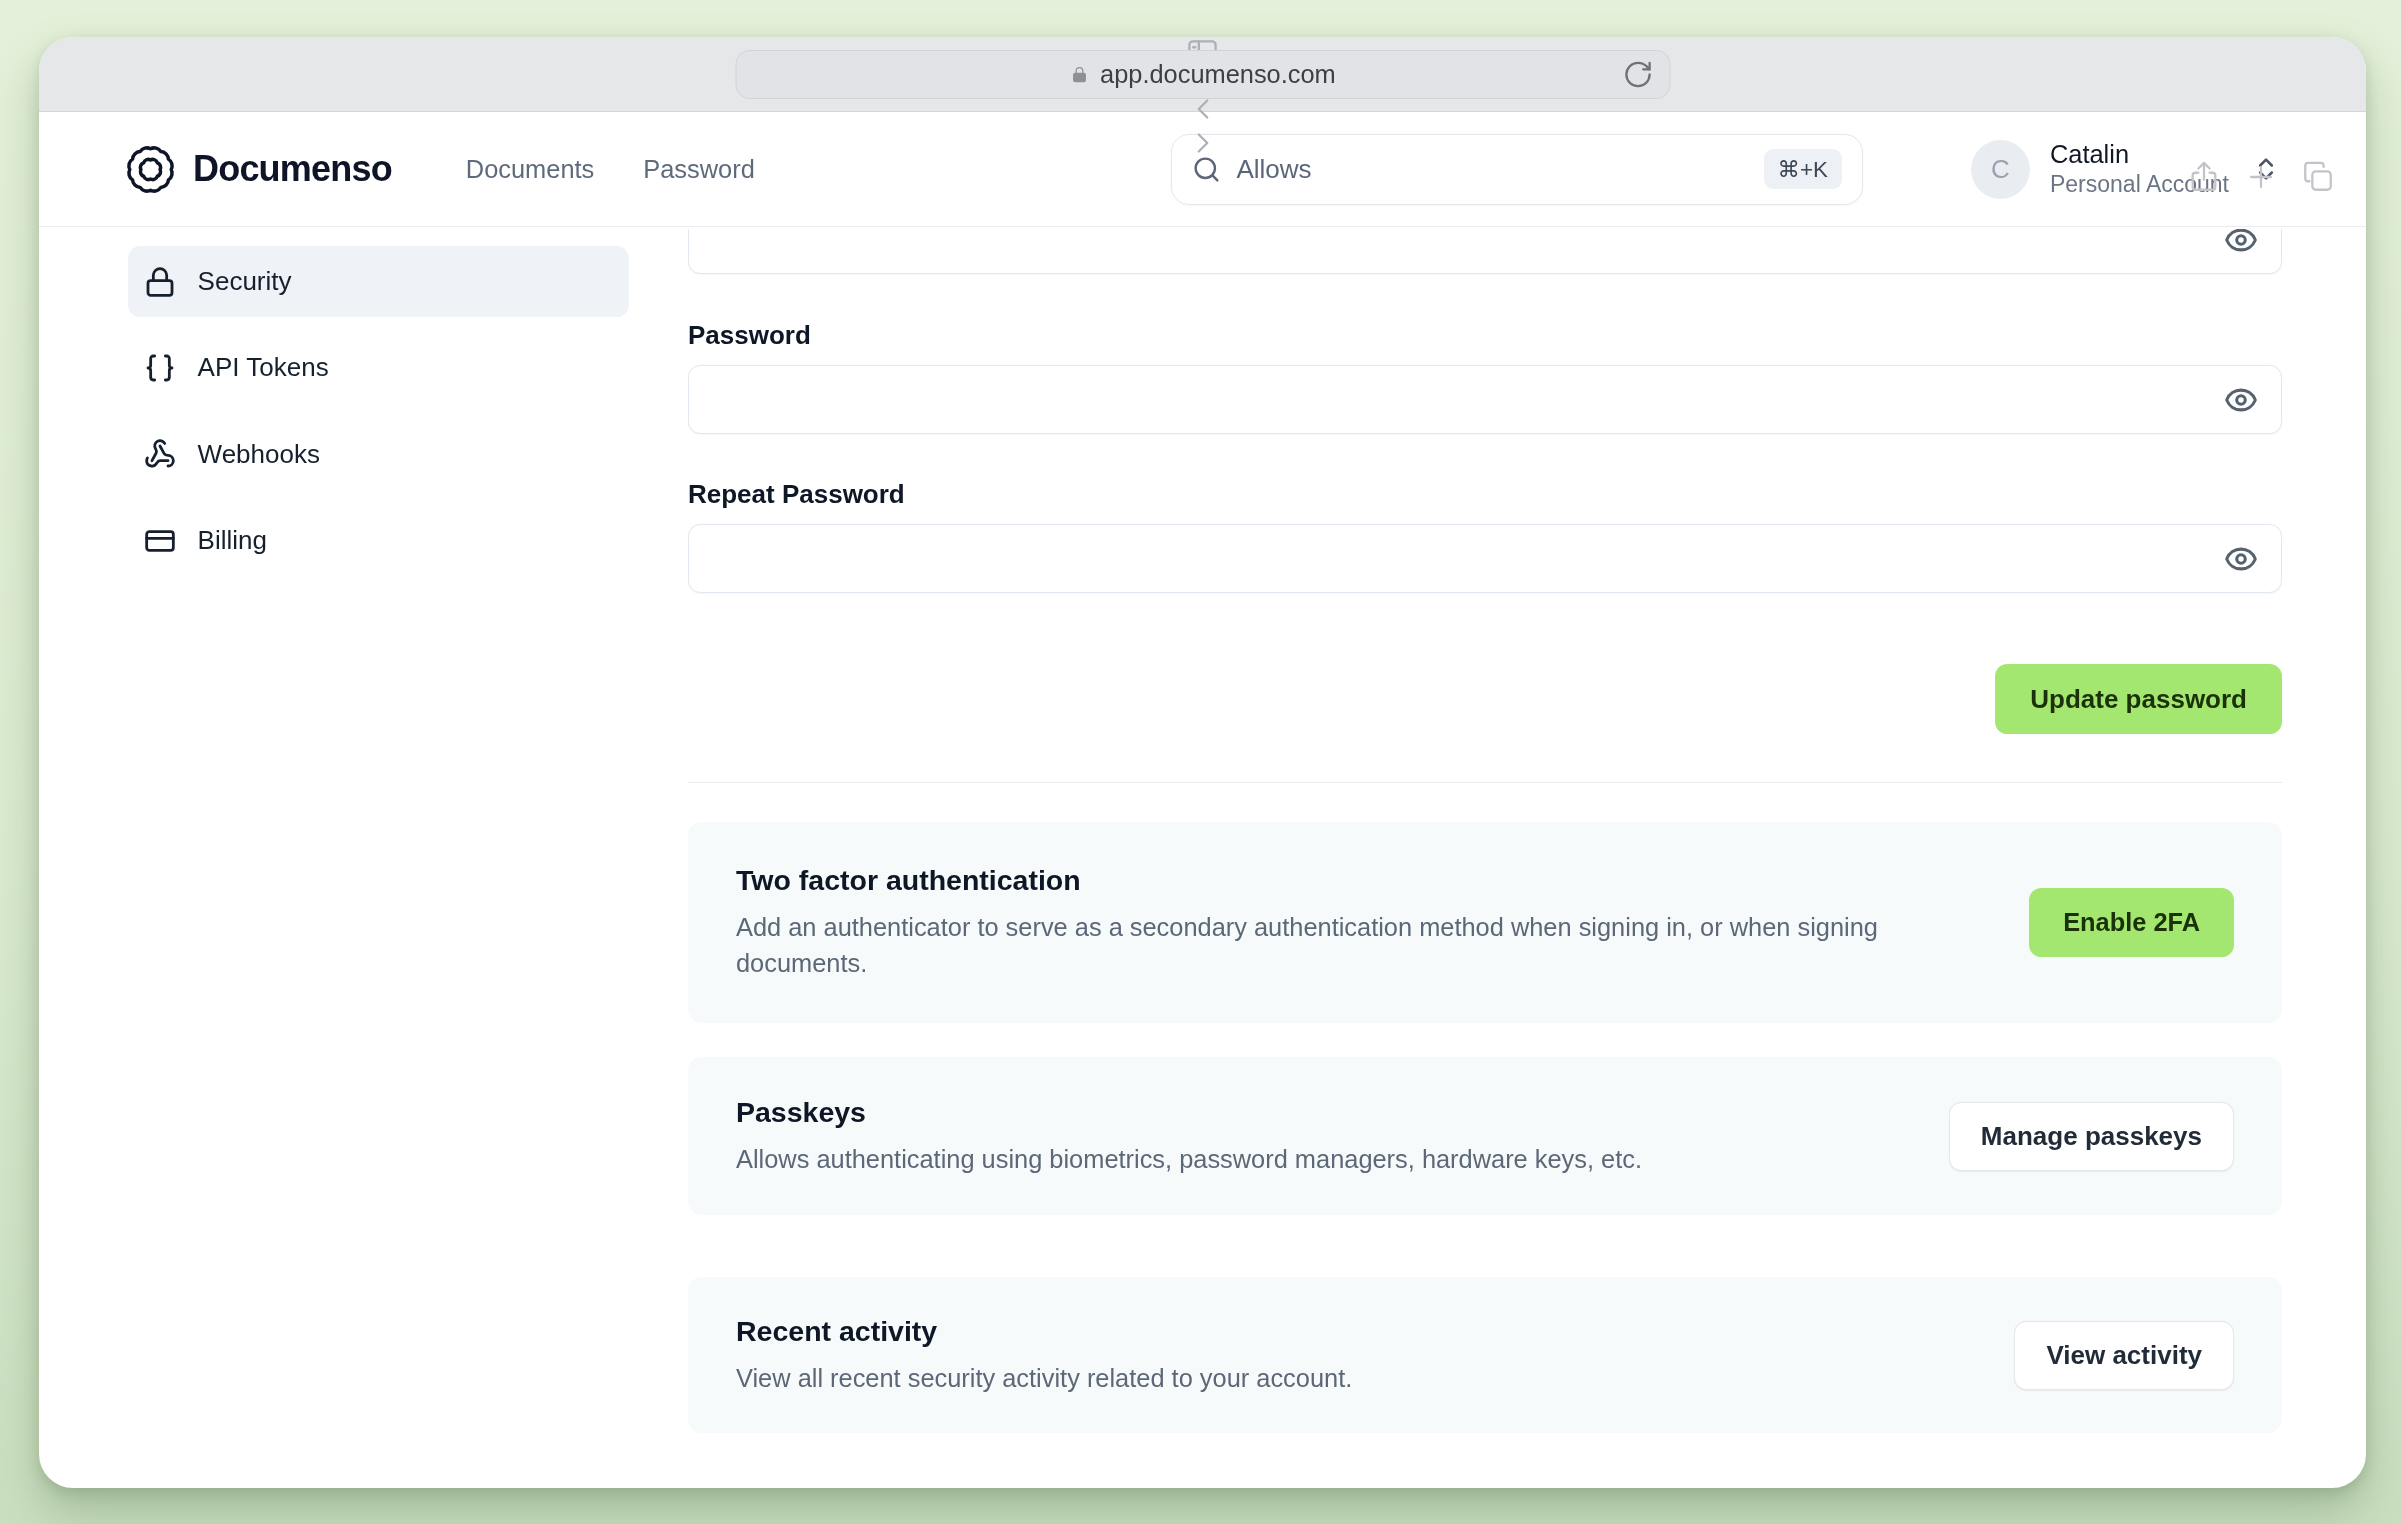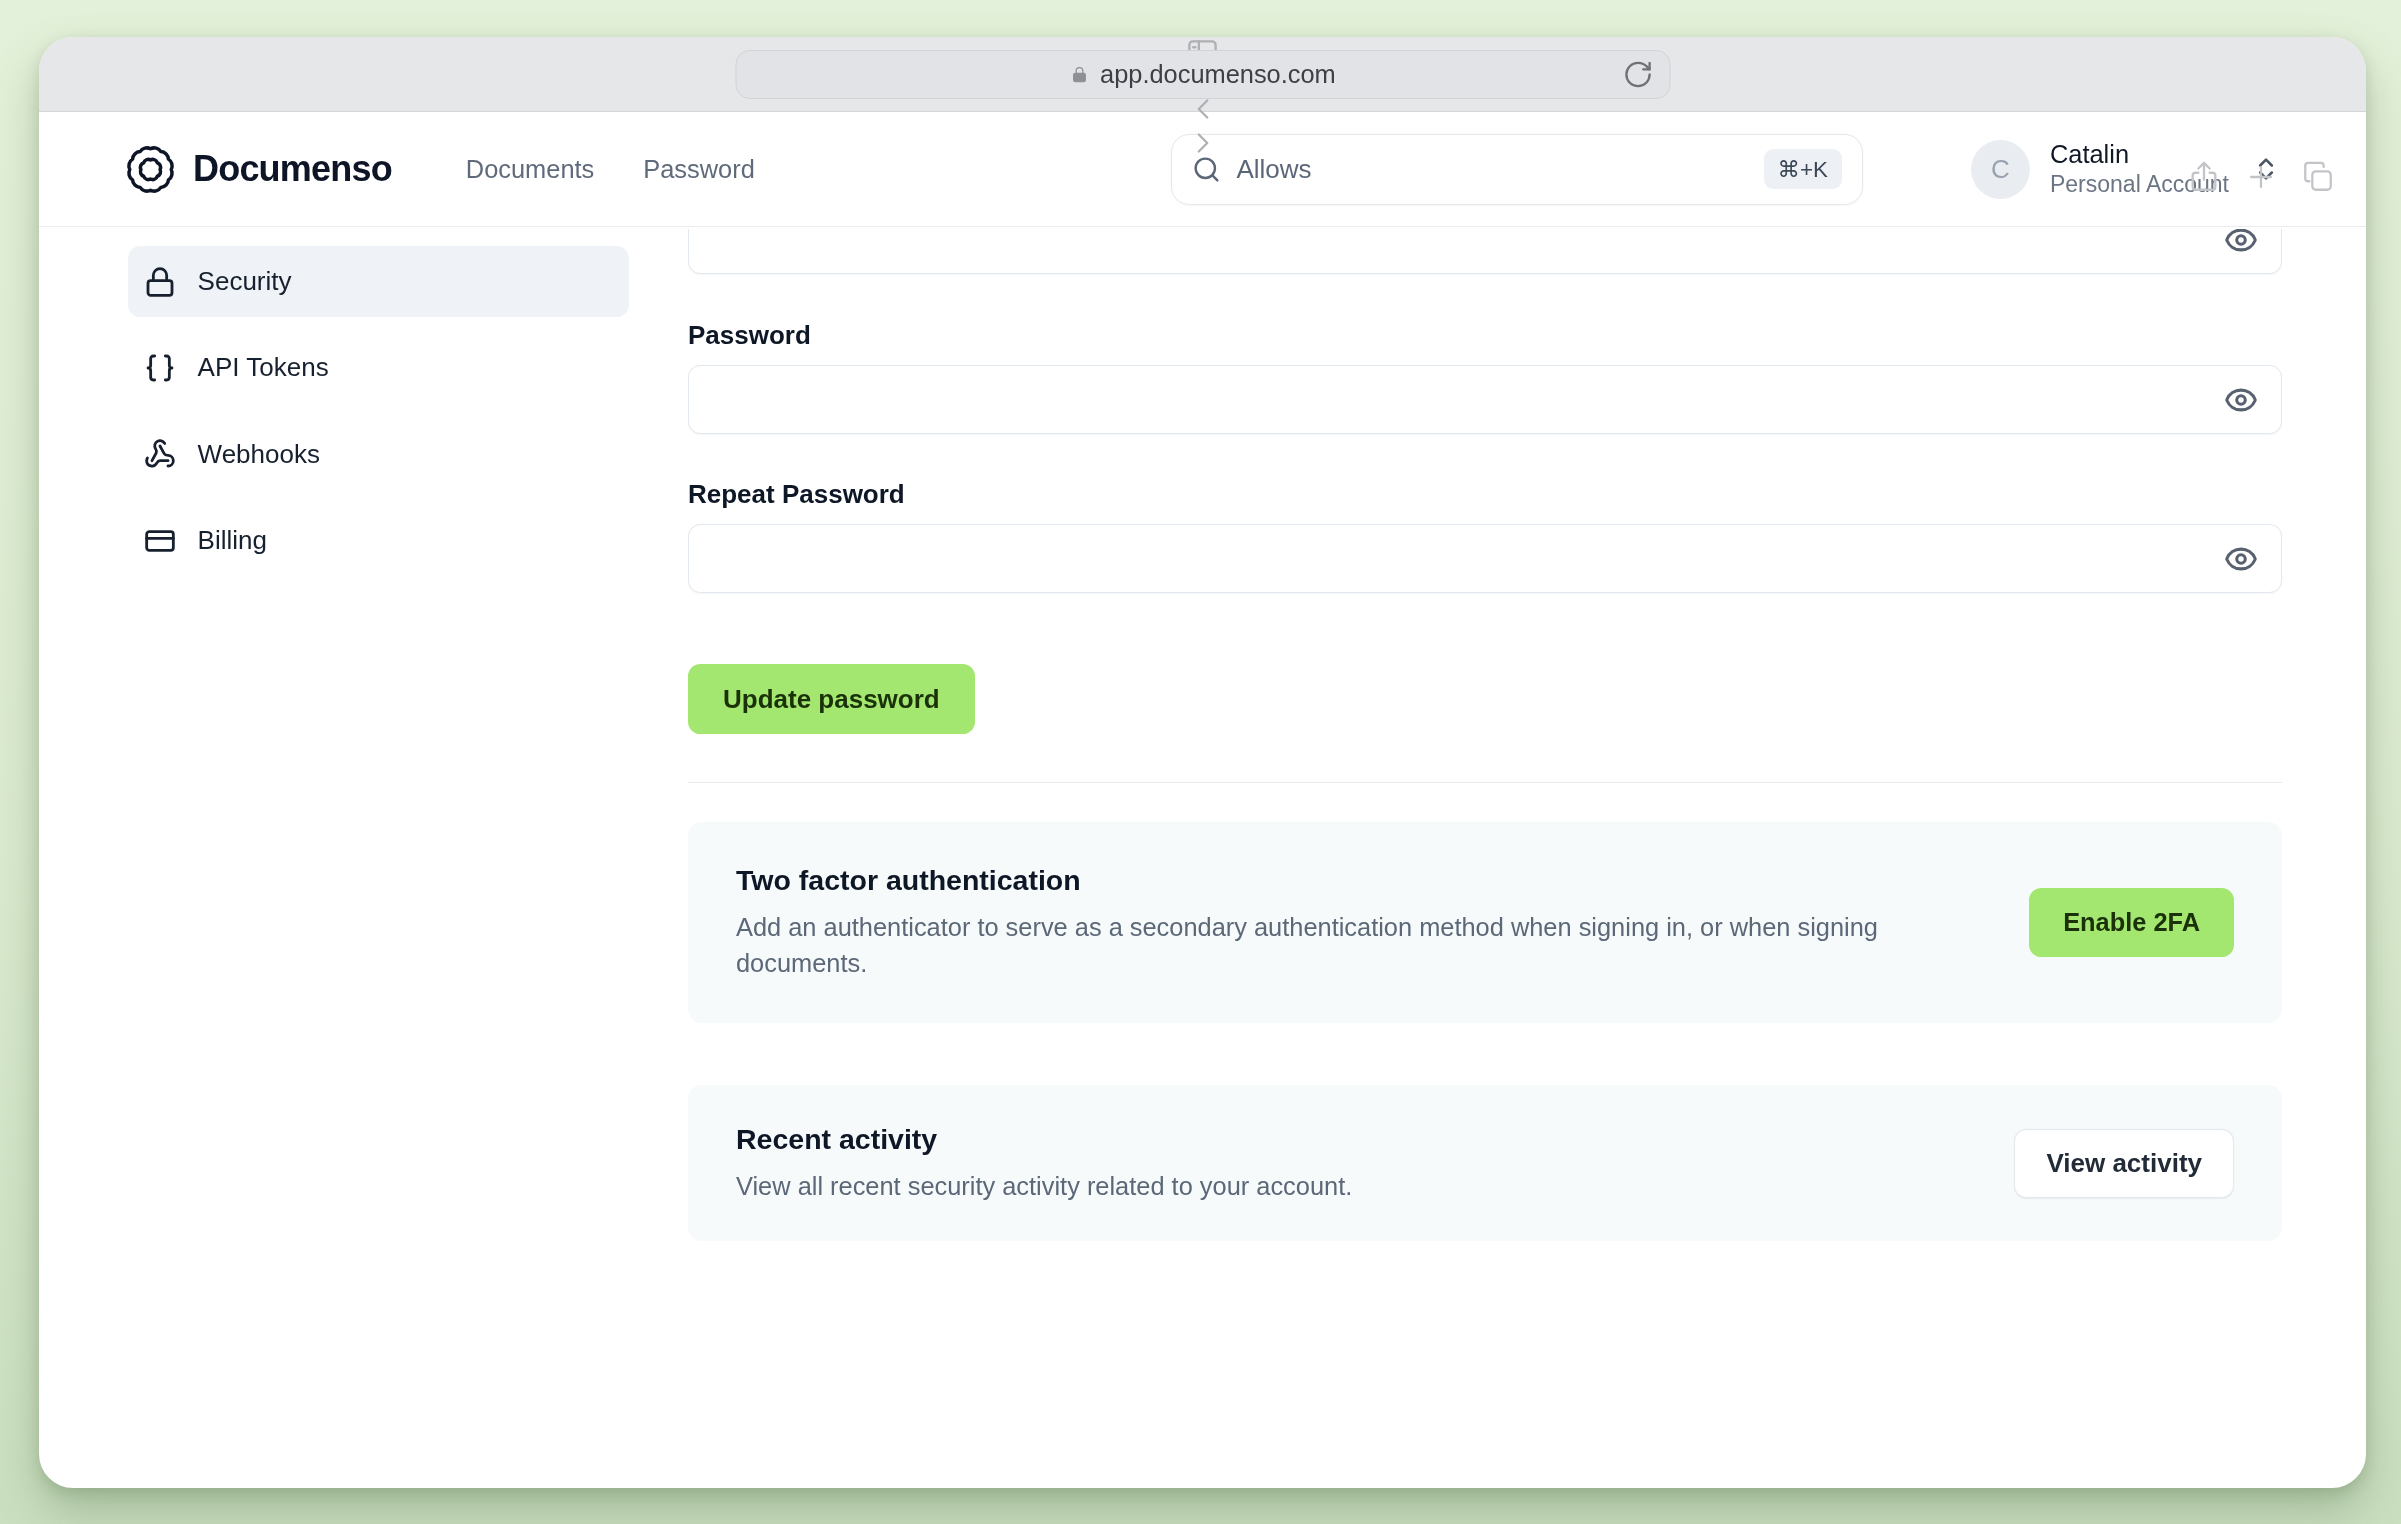--- a/index.html
+++ b/index.html
@@ -79,21 +79,21 @@
     position:relative; box-shadow:0 0.8px 1.5px rgba(16,24,40,.04);
   }
   .field-clip .input { margin-top:-24px; }
   .eye {
     position:absolute; right:23px; top:50%; transform:translateY(-50%);
     color:#57616f; display:inline-flex; cursor:pointer;
   }
   .eye svg { stroke:currentColor; fill:none; stroke-width:2.2; stroke-linecap:round; stroke-linejoin:round; }
   .flabel { font-size:26px; font-weight:600; color:#0e1726; margin-top:45px; }
   .flabel + .input { margin-top:14px; }
-  .btn-row { display:flex; justify-content:flex-start; margin-top:71px; }
+  .btn-row { display:flex; justify-content:flex-end; margin-top:71px; }
   .btn {
     border:none; border-radius:12.3px; font-family:inherit; font-size:26px; font-weight:600;
     height:70px; padding:0 35px; cursor:pointer; display:inline-flex; align-items:center;
   }
   .btn-primary { background:#a3e771; color:#1b3109; }
   .btn-outline {
     background:#fff; color:#222b38; border:1.5px solid #e4e7ec;
     box-shadow:0 0.8px 1.5px rgba(16,24,40,.06); height:69px; padding:0 31px;
   }
   .divider { border-top:1.5px solid #e8ebef; margin-top:48px; }
@@ -293,20 +293,27 @@
       <div class="divider"></div>
 
       <div class="card card-2fa">
         <div class="card-text">
           <div class="card-title">Two factor authentication</div>
           <div class="card-desc">Add an authenticator to serve as a secondary authentication method when signing in, or when signing documents.</div>
         </div>
         <button class="btn btn-primary">Enable 2FA</button>
       </div>
 
+      <div class="card card-passkeys">
+        <div class="card-text">
+          <div class="card-title">Passkeys</div>
+          <div class="card-desc">Allows authenticating using biometrics, password managers, hardware keys, etc.</div>
+        </div>
+        <button class="btn btn-outline">Manage passkeys</button>
+      </div>
 
       <div class="card card-activity">
         <div class="card-text">
           <div class="card-title">Recent activity</div>
           <div class="card-desc">View all recent security activity related to your account.</div>
         </div>
         <button class="btn btn-outline">View activity</button>
       </div>
 
     </div>

